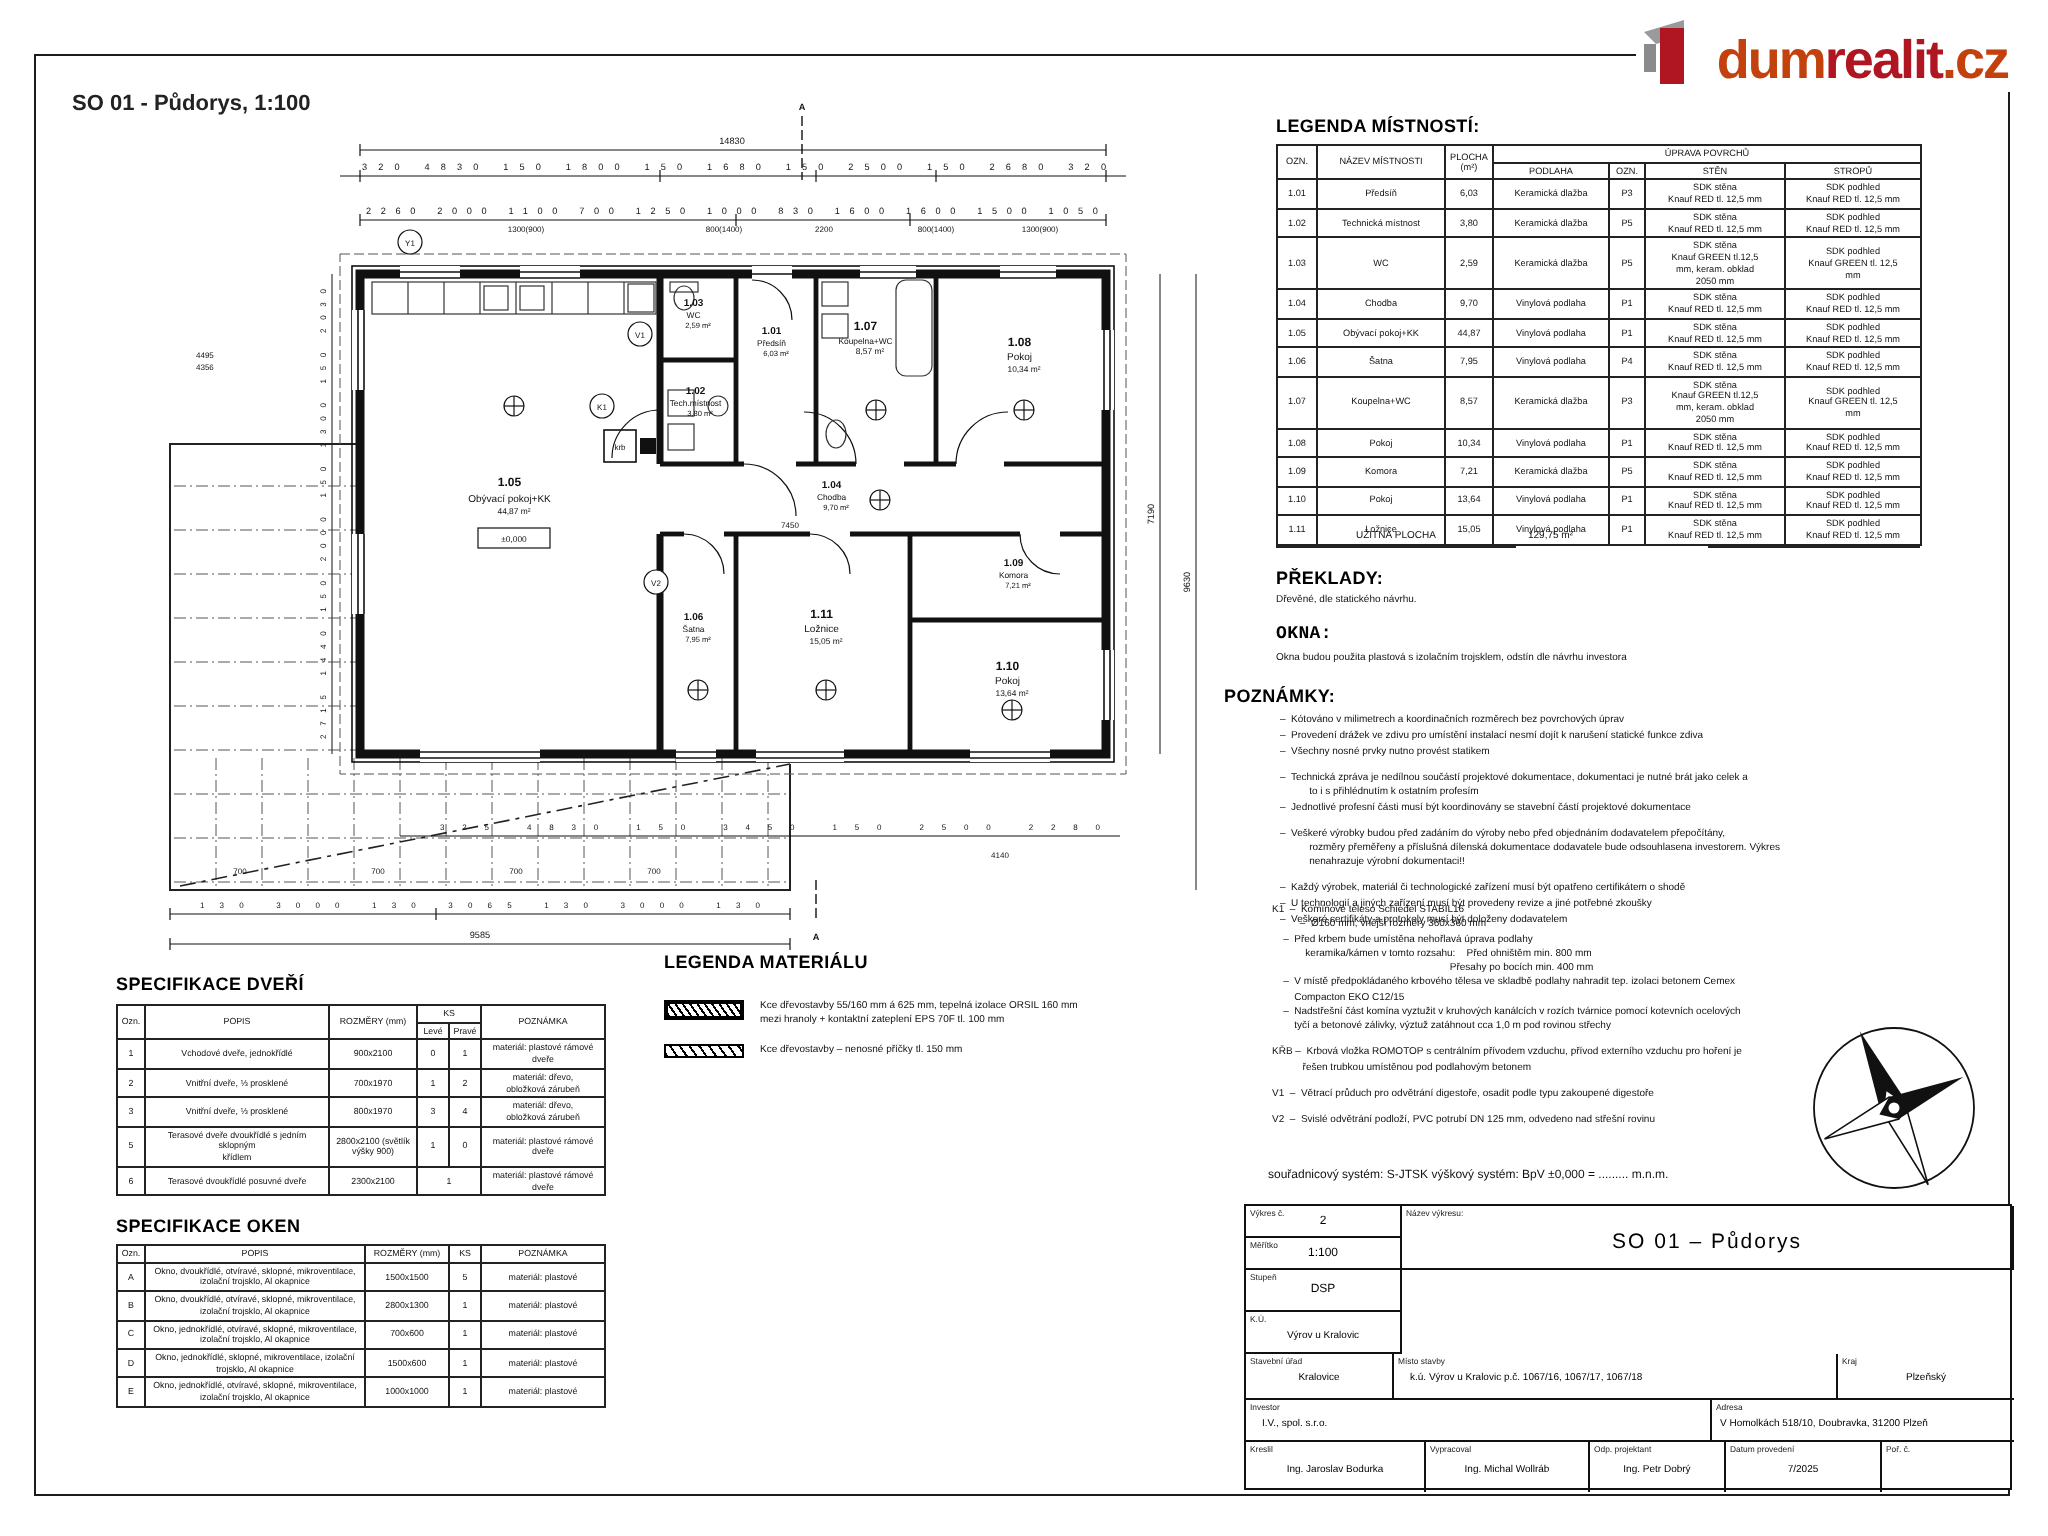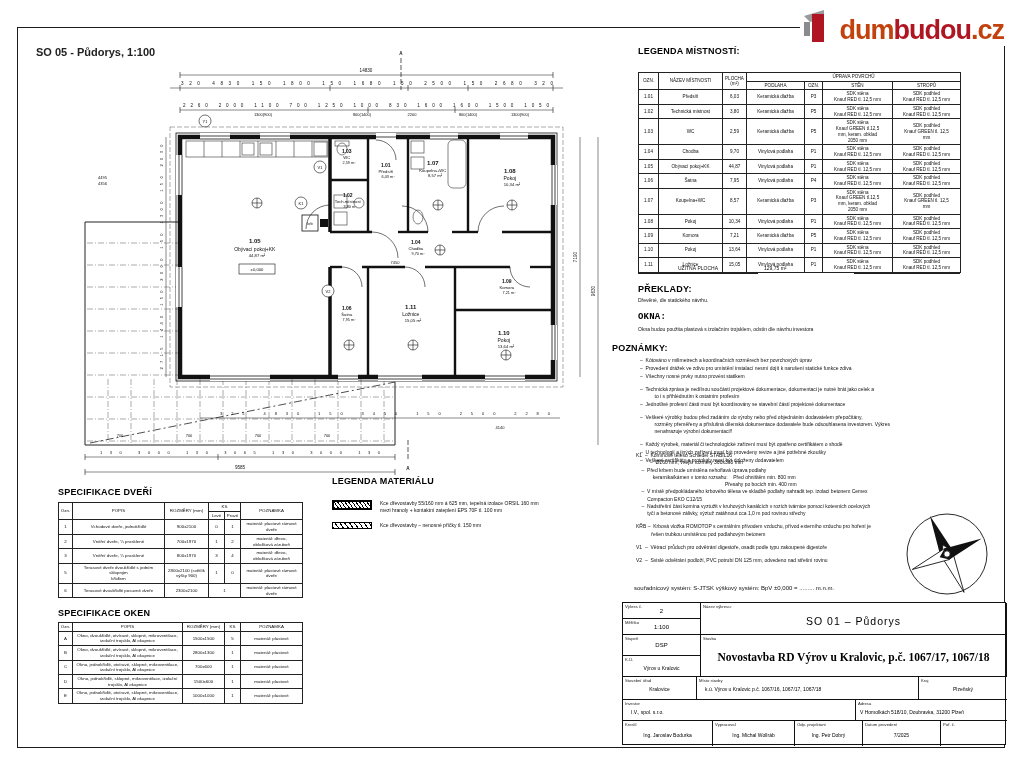--- a/index.html
+++ b/index.html
@@ -62,29 +62,29 @@
   .rnum{font-size:6px;font-weight:bold;}
   .rname{font-size:5px;}
   .rarea{font-size:4.2px;}
   .tiny{font-size:4px;}
 </style>
 </head>
 <body>
 
 <div class="frame"></div>
 
-<div class="sheet-label">SO 05 - Půdorys, 1:100</div>
+<div class="sheet-label">SO 01 - Půdorys, 1:100</div>
 
 <div class="logo">
   <svg width="34" height="36" viewBox="0 0 34 36">
     <polygon points="2,8 22,2 22,10 8,14" fill="#9a9a9c"></polygon>
     <rect x="10" y="6" width="12" height="28" fill="#b01622"></rect>
     <rect x="2" y="14" width="6" height="14" fill="#8b8b8d"></rect>
   </svg>
-  <div class="logo-text"><span class="lg-gray">dum</span><span class="lg-red">budou</span><span class="lg-gray">.cz</span></div>
+  <div class="logo-text"><span class="lg-gray">dum</span><span class="lg-red">realit</span><span class="lg-gray">.cz</span></div>
 </div>
 
 <svg class="abs" style="left:20px;top:45px;" width="600" height="440" viewBox="0 0 600 440">
 
   <text x="381" y="10" class="dim" font-weight="bold" text-anchor="middle">A</text>
   <line x1="381" y1="13" x2="381" y2="45" stroke="#111" stroke-width="0.7" stroke-dasharray="5 2"></line>
   <text x="388" y="425" class="dim" font-weight="bold" text-anchor="middle">A</text>
   <line x1="388" y1="395" x2="388" y2="416" stroke="#111" stroke-width="0.7" stroke-dasharray="5 2"></line>
 
   <g>
@@ -428,21 +428,21 @@
       <tspan class="rarea" x="489" dy="5" style="font-size:3.8px">7,21 m²</tspan>
     </text>
     <text text-anchor="middle">
       <tspan class="rnum" x="486" y="290">1.10</tspan>
       <tspan class="rname" x="486" dy="7">Pokoj</tspan>
       <tspan class="rarea" x="486" dy="6">13,64 m²</tspan>
     </text>
   </g>
 </svg>
 
-<div class="abs h1" style="left:638px;top:46px;">LEGENDA MÍSTNOSTÍ:</div>
+<div class="abs h1" style="left:638px;top:58px;">LEGENDA MÍSTNOSTÍ:</div>
 
 <table class="legend-table abs" style="left:638px;top:72px;">
   <colgroup>
     <col style="width:20px">
       <col style="width:64px">
       <col style="width:24px">
     <col style="width:58px">
       <col style="width:18px">
       <col style="width:70px">
       <col style="width:68px">
@@ -833,24 +833,20 @@
     <span class="tb-val big">SO 01 – Půdorys</span>
   </div>
   <div class="tb-cell" style="left:0;top:32px;width:78px;height:21px;">
     <span class="tb-cap">Stupeň</span>
     <span class="tb-val">DSP</span>
   </div>
   <div class="tb-cell" style="left:0;top:53px;width:78px;height:21px;">
     <span class="tb-cap">K.Ú.</span>
     <span class="tb-val small">Výrov u Kralovic</span>
   </div>
-  <div class="tb-cell" style="left:78px;top:32px;width:306px;height:42px;">
-    <span class="tb-cap">Stavba</span>
-    <span class="tb-val stavba">Novostavba RD Výrov u Kralovic, p.č. 1067/17, 1067/18</span>
-  </div>
   <div class="tb-cell" style="left:0;top:74px;width:74px;height:23px;">
     <span class="tb-cap">Stavební úřad</span>
     <span class="tb-val small">Kralovice</span>
   </div>
   <div class="tb-cell" style="left:74px;top:74px;width:222px;height:23px;">
     <span class="tb-cap">Místo stavby</span>
     <span class="tb-val small left">k.ú. Výrov u Kralovic p.č. 1067/16, 1067/17, 1067/18</span>
   </div>
   <div class="tb-cell" style="left:296px;top:74px;width:88px;height:23px;border-right:none;">
     <span class="tb-cap">Kraj</span>

